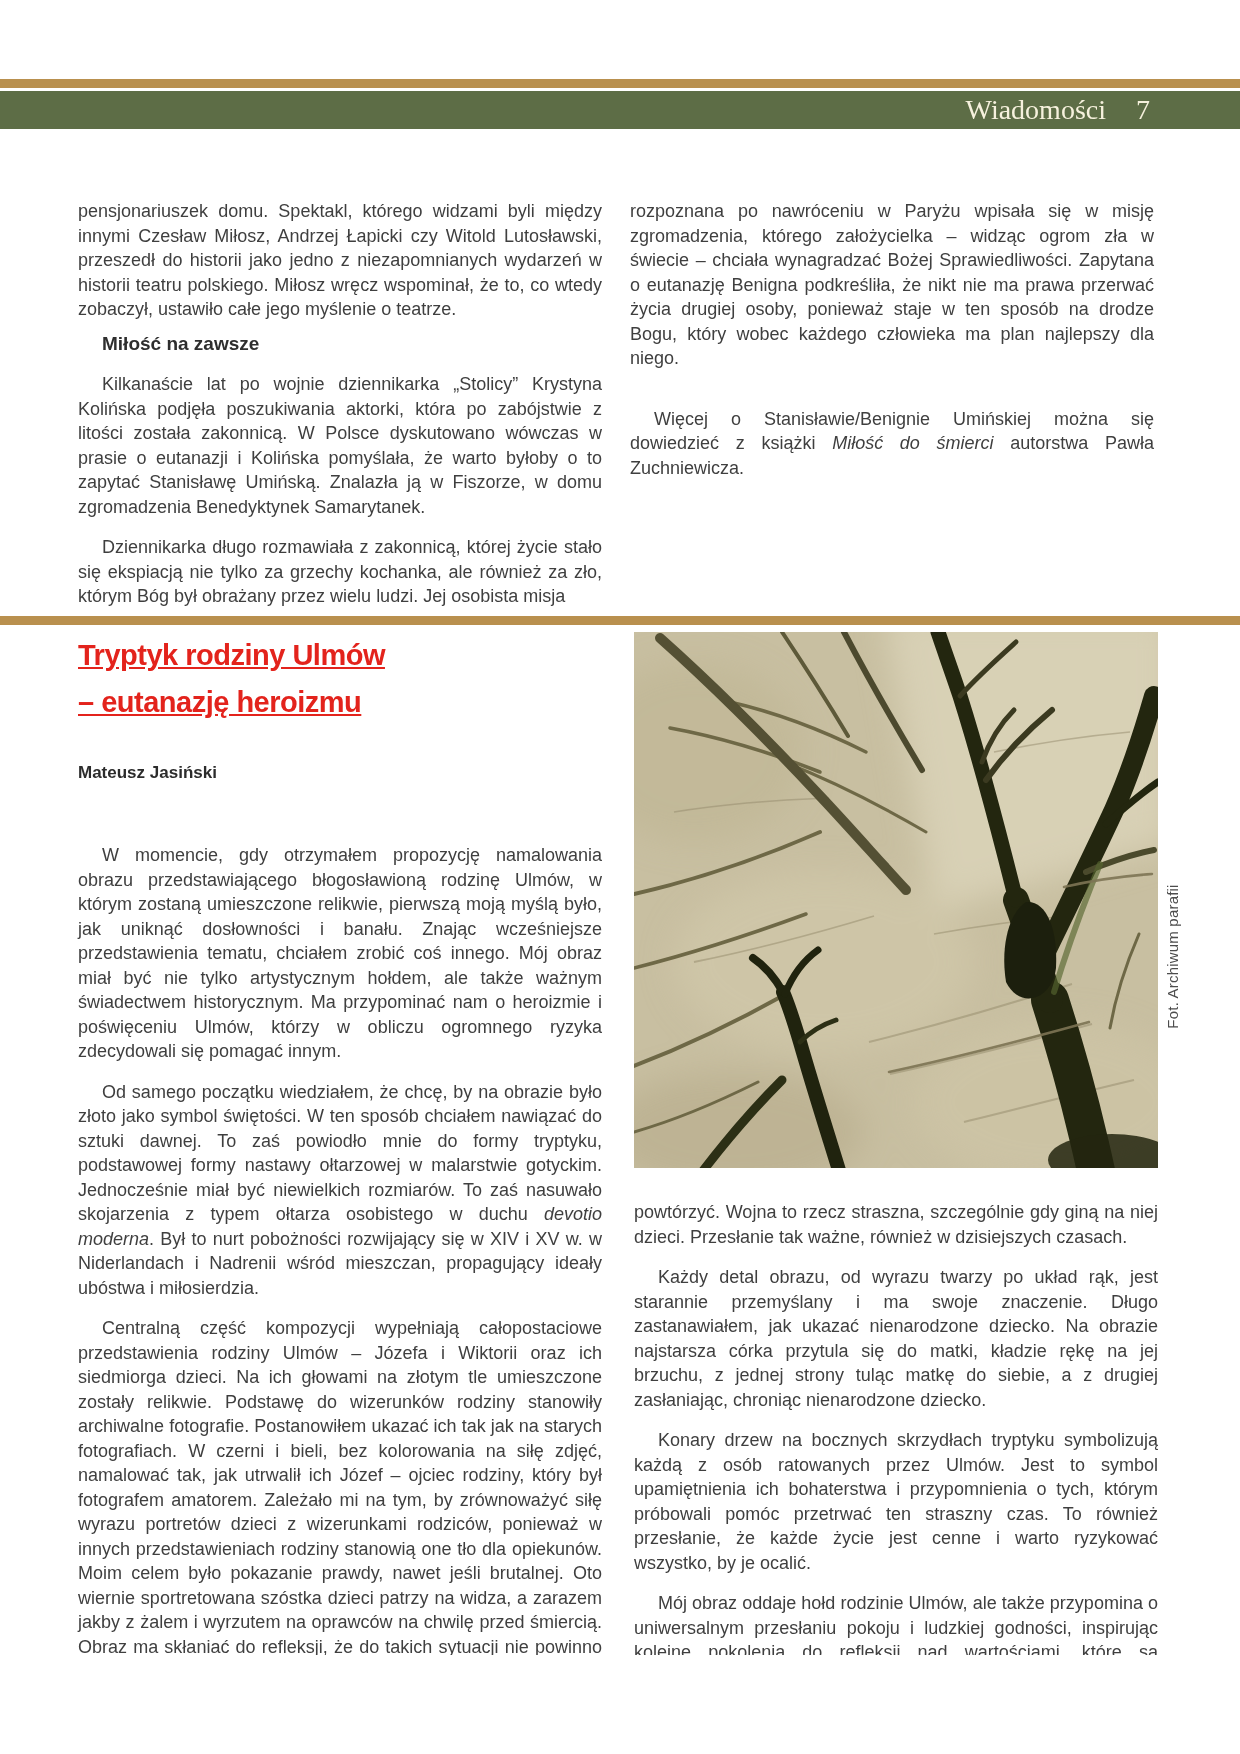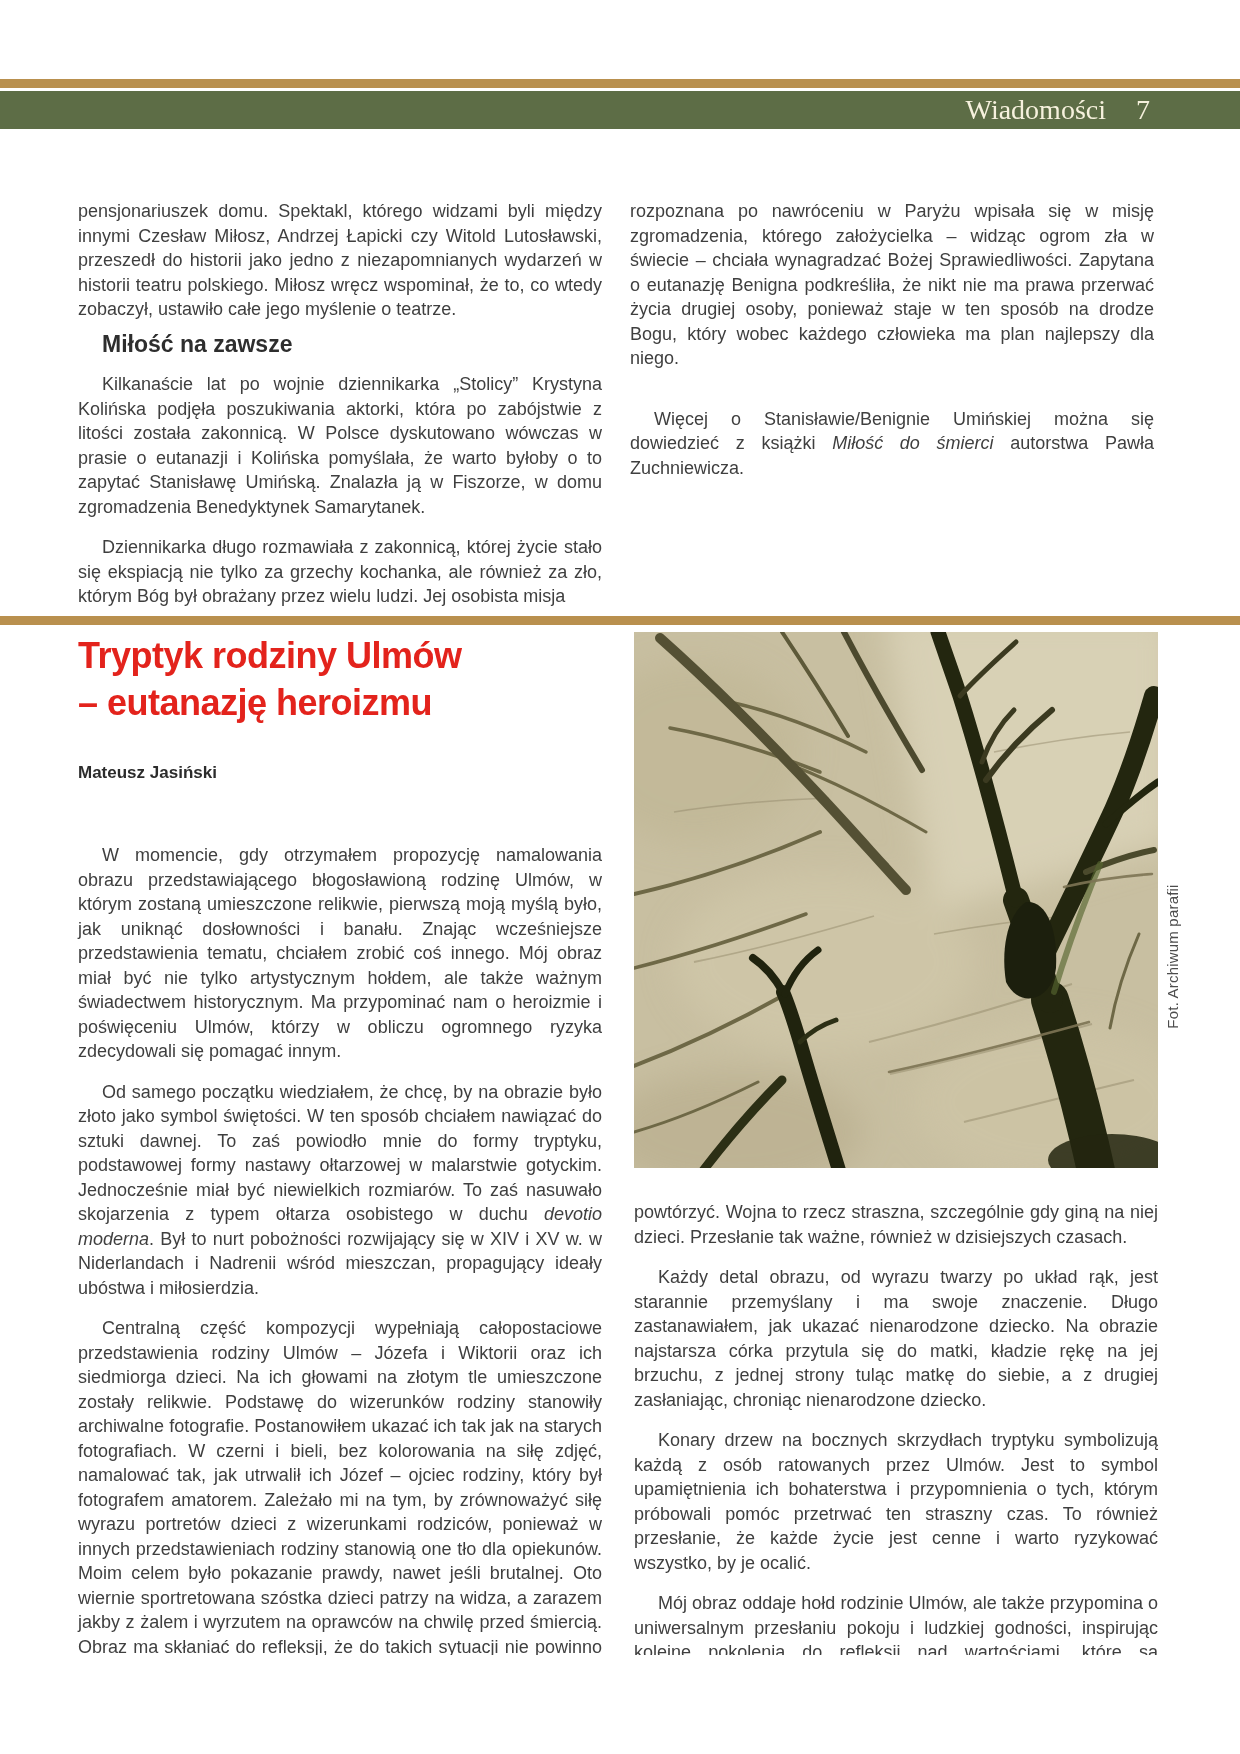--- a/index.html
+++ b/index.html
@@ -13,29 +13,30 @@
   .greenbar {
     position:absolute; top:91px; left:0; width:1240px; height:38px; background:#5d6d46;
     color:#f6f1dd; font-family:"Liberation Serif", serif; font-size:28px;
     display:flex; justify-content:flex-end; align-items:center;
     padding-right:90px; box-sizing:border-box;
   }
   .greenbar .pagenum { margin-left:30px; }
   .col { position:absolute; width:524px; text-align:justify; font-size:18px; line-height:24.5px; color:#3f3f3f; }
   .col p { margin:16px 0 9px 0; }
   .col p.ind { text-indent:24px; }
-  .subhead { font-size:23px; font-weight:bold; color:#2e2e2e; margin:10px 0 7px 24px; text-align:left; }
+  .subhead { font-size:19px; font-weight:bold; color:#2e2e2e; margin:10px 0 7px 24px; text-align:left; }
   #top-left  { left:78px;  top:183px; }
   #top-right { left:630px; top:183px; }
   #top-right .closing { margin-top:36px; }
   .it { font-style:italic; }
   .feature-title {
     position:absolute; left:78px; top:632px; width:540px;
-    color:#e3231c; font-size:36px; line-height:47px; font-weight:bold; letter-spacing:-0.5px;
+    color:#e3231c; font-size:29px; line-height:47px; font-weight:bold; letter-spacing:-0.5px;
     text-align:left;
+    text-decoration:underline;
   }
   .author { position:absolute; left:78px; top:763px; font-size:17px; font-weight:bold; color:#2c2c2c; }
   #feat-left  { left:78px;  top:827px; }
   #feat-right { left:634px; top:1184px; }
   .photo { position:absolute; left:634px; top:632px; width:524px; height:536px; }
   .photo svg { display:block; width:524px; height:536px; }
   .photo-credit {
     position:absolute; left:1022px; top:948px; width:300px; text-align:center;
     transform:rotate(-90deg); font-size:15px; color:#4c4c4c; letter-spacing:0.2px;
   }

